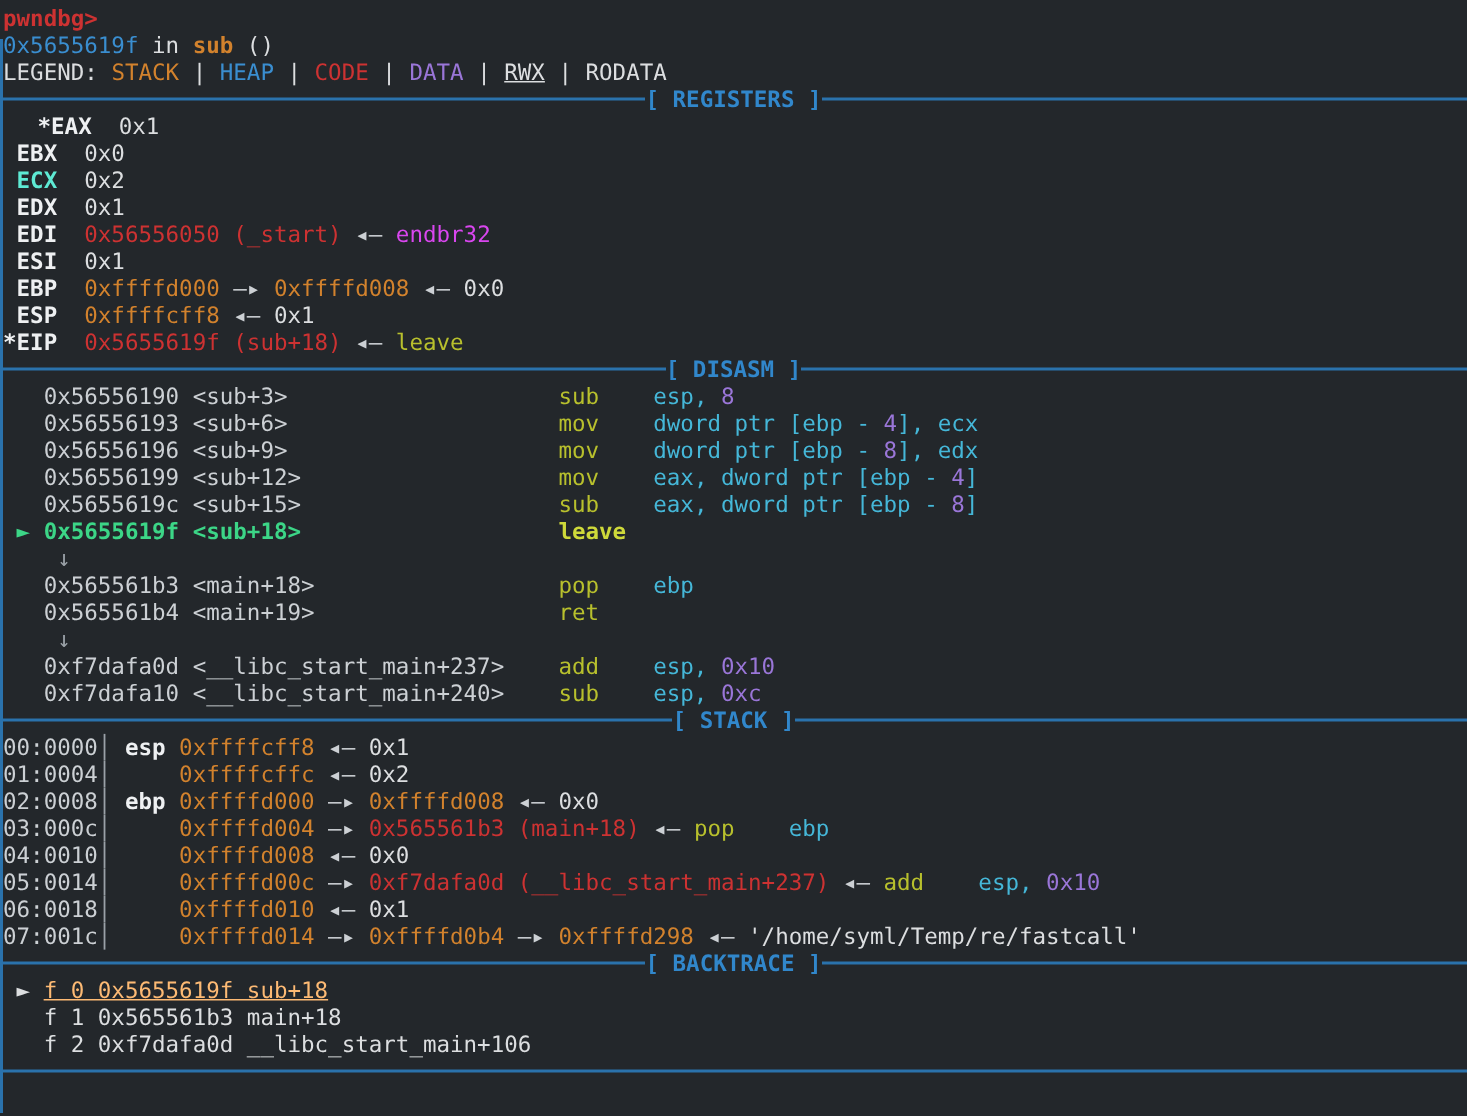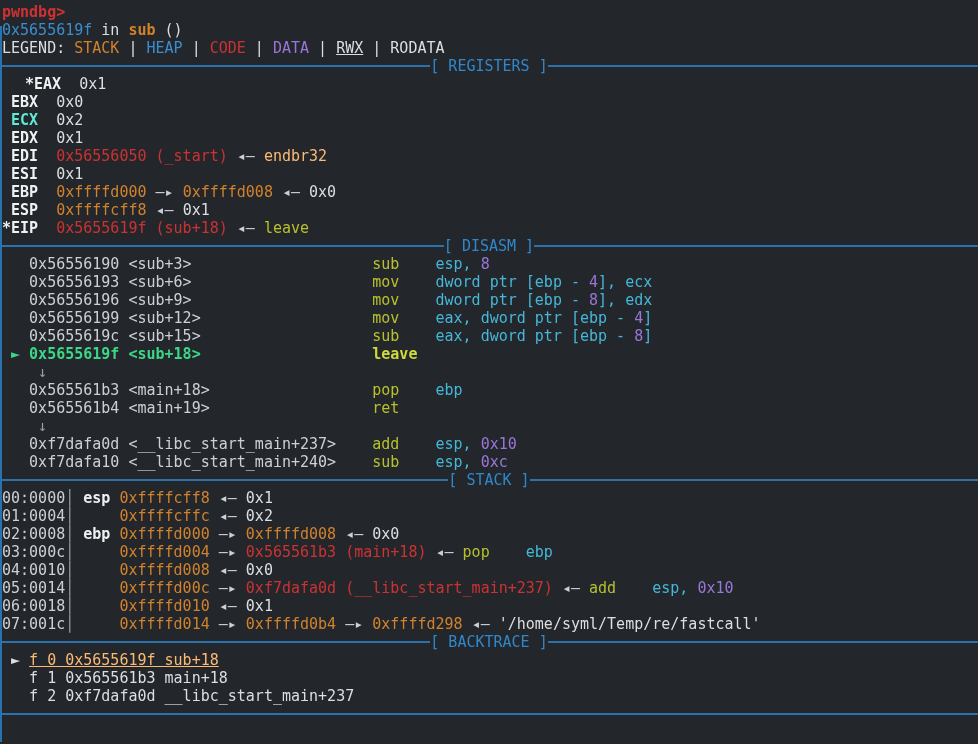--- a/index.html
+++ b/index.html
@@ -14,41 +14,41 @@
     box-sizing: border-box;
     padding: 3px 0 0 2px;
     overflow: hidden;
   }
   .leftbar {
     position: absolute;
     left: 0; top: 26px;
     width: 2px; height: 716px;
   }
   .line { height: 18px; white-space: pre; }
-  .line.divider, .line.rule { display: flex; align-items: center; margin-left: -2px; }
+  .line.divider, .line.rule { display: flex; align-items: center; margin-left: -2px; font-weight: bold; }
   .rulebar { flex: 1; height: 2px; }
   .divlabel { flex: 0 0 auto; }
   .b { font-weight: bold; }
   .u { text-decoration: underline; text-align: center; }
 </style>
 </head>
 <body>
 
 <div class="terminal" style="background: rgb(35, 39, 43);">
   <div class="leftbar" style="background: rgb(42, 114, 172);"></div>
   <div class="lines">
       <div class="line"><span class="b" style="color: rgb(205, 50, 50);">pwndbg&gt; </span></div>
       <div class="line"><span style="color: rgb(58, 142, 208);">0x5655619f</span><span style="color: rgb(220, 222, 224);"> in </span><span class="b" style="color: rgb(210, 130, 45);">sub</span><span style="color: rgb(220, 222, 224);"> ()</span></div>
       <div class="line"><span style="color: rgb(220, 222, 224);">LEGEND: </span><span style="color: rgb(210, 130, 45);">STACK</span><span style="color: rgb(220, 222, 224);"> | </span><span style="color: rgb(58, 142, 208);">HEAP</span><span style="color: rgb(220, 222, 224);"> | </span><span style="color: rgb(205, 50, 50);">CODE</span><span style="color: rgb(220, 222, 224);"> | </span><span style="color: rgb(154, 118, 216);">DATA</span><span style="color: rgb(220, 222, 224);"> | </span><span class="u" style="color: rgb(220, 222, 224);">RWX</span><span style="color: rgb(220, 222, 224);"> | </span><span style="color: rgb(220, 222, 224);">RODATA</span></div>
       <div class="line divider"><span class="rulebar" style="background: rgb(42, 114, 172);"></span><span class="divlabel" style="color: rgb(49, 135, 203);">[ REGISTERS ]</span><span class="rulebar" style="background: rgb(42, 114, 172);"></span></div>
       <div class="line"><span class="b" style="color: rgb(238, 240, 242); margin-left: 23px;">*EAX</span><span style="color: rgb(220, 222, 224);">  0x1</span></div>
       <div class="line"><span class="b" style="color: rgb(238, 240, 242);"> EBX</span><span style="color: rgb(220, 222, 224);">  0x0</span></div>
       <div class="line"><span class="b" style="color: #5eead4;"> ECX</span><span style="color: rgb(220, 222, 224);">  0x2</span></div>
       <div class="line"><span class="b" style="color: rgb(238, 240, 242);"> EDX</span><span style="color: rgb(220, 222, 224);">  0x1</span></div>
-      <div class="line"><span class="b" style="color: rgb(238, 240, 242);"> EDI</span><span style="color: rgb(220, 222, 224);">  </span><span style="color: rgb(205, 50, 50);">0x56556050 (_start)</span><span style="color: rgb(204, 208, 212);"> ◂— </span><span style="color: #fdba74;">endbr32</span></div>
+      <div class="line"><span class="b" style="color: rgb(238, 240, 242);"> EDI</span><span style="color: rgb(220, 222, 224);">  </span><span style="color: rgb(205, 50, 50);">0x56556050 (_start)</span><span style="color: rgb(204, 208, 212);"> ◂— </span><span style="color: #d946ef;">endbr32</span></div>
       <div class="line"><span class="b" style="color: rgb(238, 240, 242);"> ESI</span><span style="color: rgb(220, 222, 224);">  0x1</span></div>
       <div class="line"><span class="b" style="color: rgb(238, 240, 242);"> EBP</span><span style="color: rgb(220, 222, 224);">  </span><span style="color: rgb(210, 130, 45);">0xffffd000</span><span style="color: rgb(204, 208, 212);"> —▸ </span><span style="color: rgb(210, 130, 45);">0xffffd008</span><span style="color: rgb(204, 208, 212);"> ◂— </span><span style="color: rgb(220, 222, 224);">0x0</span></div>
       <div class="line"><span class="b" style="color: rgb(238, 240, 242);"> ESP</span><span style="color: rgb(220, 222, 224);">  </span><span style="color: rgb(210, 130, 45);">0xffffcff8</span><span style="color: rgb(204, 208, 212);"> ◂— </span><span style="color: rgb(220, 222, 224);">0x1</span></div>
       <div class="line"><span class="b" style="color: rgb(238, 240, 242);">*EIP</span><span style="color: rgb(220, 222, 224);">  </span><span style="color: rgb(205, 50, 50);">0x5655619f (sub+18)</span><span style="color: rgb(204, 208, 212);"> ◂— </span><span style="color: rgb(184, 192, 45);">leave</span></div>
       <div class="line divider"><span class="rulebar" style="background: rgb(42, 114, 172);"></span><span class="divlabel" style="color: rgb(49, 135, 203);">[ DISASM ]</span><span class="rulebar" style="background: rgb(42, 114, 172);"></span></div>
       <div class="line"><span style="color: rgb(220, 222, 224);">   </span><span style="color: rgb(204, 208, 212);">0x56556190 &lt;sub+3&gt;</span><span style="color: rgb(220, 222, 224);">                    </span><span style="color: rgb(184, 192, 45);">sub</span><span style="color: rgb(220, 222, 224);">    </span><span style="color: rgb(69, 183, 216);">esp,</span><span style="color: rgb(220, 222, 224);"> </span><span style="color: rgb(154, 118, 216);">8</span></div>
       <div class="line"><span style="color: rgb(220, 222, 224);">   </span><span style="color: rgb(204, 208, 212);">0x56556193 &lt;sub+6&gt;</span><span style="color: rgb(220, 222, 224);">                    </span><span style="color: rgb(184, 192, 45);">mov</span><span style="color: rgb(220, 222, 224);">    </span><span style="color: rgb(69, 183, 216);">dword ptr [ebp - </span><span style="color: rgb(154, 118, 216);">4</span><span style="color: rgb(69, 183, 216);">], ecx</span></div>
       <div class="line"><span style="color: rgb(220, 222, 224);">   </span><span style="color: rgb(204, 208, 212);">0x56556196 &lt;sub+9&gt;</span><span style="color: rgb(220, 222, 224);">                    </span><span style="color: rgb(184, 192, 45);">mov</span><span style="color: rgb(220, 222, 224);">    </span><span style="color: rgb(69, 183, 216);">dword ptr [ebp - </span><span style="color: rgb(154, 118, 216);">8</span><span style="color: rgb(69, 183, 216);">], edx</span></div>
       <div class="line"><span style="color: rgb(220, 222, 224);">   </span><span style="color: rgb(204, 208, 212);">0x56556199 &lt;sub+12&gt;</span><span style="color: rgb(220, 222, 224);">                   </span><span style="color: rgb(184, 192, 45);">mov</span><span style="color: rgb(220, 222, 224);">    </span><span style="color: rgb(69, 183, 216);">eax, dword ptr [ebp - </span><span style="color: rgb(154, 118, 216);">4</span><span style="color: rgb(69, 183, 216);">]</span></div>
       <div class="line"><span style="color: rgb(220, 222, 224);">   </span><span style="color: rgb(204, 208, 212);">0x5655619c &lt;sub+15&gt;</span><span style="color: rgb(220, 222, 224);">                   </span><span style="color: rgb(184, 192, 45);">sub</span><span style="color: rgb(220, 222, 224);">    </span><span style="color: rgb(69, 183, 216);">eax, dword ptr [ebp - </span><span style="color: rgb(154, 118, 216);">8</span><span style="color: rgb(69, 183, 216);">]</span></div>
@@ -64,16 +64,16 @@
       <div class="line"><span style="color: rgb(204, 208, 212);">01:0004</span><span style="color: rgb(154, 161, 167);">│</span><span style="color: rgb(220, 222, 224);">     </span><span style="color: rgb(210, 130, 45);">0xffffcffc</span><span style="color: rgb(204, 208, 212);"> ◂— </span><span style="color: rgb(220, 222, 224);">0x2</span></div>
       <div class="line"><span style="color: rgb(204, 208, 212);">02:0008</span><span style="color: rgb(154, 161, 167);">│</span><span style="color: rgb(220, 222, 224);"> </span><span class="b" style="color: rgb(238, 240, 242);">ebp</span><span style="color: rgb(220, 222, 224);"> </span><span style="color: rgb(210, 130, 45);">0xffffd000</span><span style="color: rgb(204, 208, 212);"> —▸ </span><span style="color: rgb(210, 130, 45);">0xffffd008</span><span style="color: rgb(204, 208, 212);"> ◂— </span><span style="color: rgb(220, 222, 224);">0x0</span></div>
       <div class="line"><span style="color: rgb(204, 208, 212);">03:000c</span><span style="color: rgb(154, 161, 167);">│</span><span style="color: rgb(220, 222, 224);">     </span><span style="color: rgb(210, 130, 45);">0xffffd004</span><span style="color: rgb(204, 208, 212);"> —▸ </span><span style="color: rgb(205, 50, 50);">0x565561b3 (main+18)</span><span style="color: rgb(204, 208, 212);"> ◂— </span><span style="color: rgb(184, 192, 45);">pop</span><span style="color: rgb(220, 222, 224);">    </span><span style="color: rgb(69, 183, 216);">ebp</span></div>
       <div class="line"><span style="color: rgb(204, 208, 212);">04:0010</span><span style="color: rgb(154, 161, 167);">│</span><span style="color: rgb(220, 222, 224);">     </span><span style="color: rgb(210, 130, 45);">0xffffd008</span><span style="color: rgb(204, 208, 212);"> ◂— </span><span style="color: rgb(220, 222, 224);">0x0</span></div>
       <div class="line"><span style="color: rgb(204, 208, 212);">05:0014</span><span style="color: rgb(154, 161, 167);">│</span><span style="color: rgb(220, 222, 224);">     </span><span style="color: rgb(210, 130, 45);">0xffffd00c</span><span style="color: rgb(204, 208, 212);"> —▸ </span><span style="color: rgb(205, 50, 50);">0xf7dafa0d (__libc_start_main+237)</span><span style="color: rgb(204, 208, 212);"> ◂— </span><span style="color: rgb(184, 192, 45);">add</span><span style="color: rgb(220, 222, 224);">    </span><span style="color: rgb(69, 183, 216);">esp,</span><span style="color: rgb(220, 222, 224);"> </span><span style="color: rgb(154, 118, 216);">0x10</span></div>
       <div class="line"><span style="color: rgb(204, 208, 212);">06:0018</span><span style="color: rgb(154, 161, 167);">│</span><span style="color: rgb(220, 222, 224);">     </span><span style="color: rgb(210, 130, 45);">0xffffd010</span><span style="color: rgb(204, 208, 212);"> ◂— </span><span style="color: rgb(220, 222, 224);">0x1</span></div>
       <div class="line"><span style="color: rgb(204, 208, 212);">07:001c</span><span style="color: rgb(154, 161, 167);">│</span><span style="color: rgb(220, 222, 224);">     </span><span style="color: rgb(210, 130, 45);">0xffffd014</span><span style="color: rgb(204, 208, 212);"> —▸ </span><span style="color: rgb(210, 130, 45);">0xffffd0b4</span><span style="color: rgb(204, 208, 212);"> —▸ </span><span style="color: rgb(210, 130, 45);">0xffffd298</span><span style="color: rgb(204, 208, 212);"> ◂— </span><span style="color: rgb(220, 222, 224);">'/home/syml/Temp/re/fastcall'</span></div>
       <div class="line divider"><span class="rulebar" style="background: rgb(42, 114, 172);"></span><span class="divlabel" style="color: rgb(49, 135, 203);">[ BACKTRACE ]</span><span class="rulebar" style="background: rgb(42, 114, 172);"></span></div>
       <div class="line"><span style="color: rgb(220, 222, 224);"> </span><span style="color: rgb(220, 222, 224);">►</span><span style="color: rgb(220, 222, 224);"> </span><span style="color: #fdba74; text-decoration: underline;">f 0 0x5655619f sub+18</span></div>
       <div class="line"><span style="color: rgb(220, 222, 224);">   f 1 0x565561b3 main+18</span></div>
-      <div class="line"><span style="color: rgb(220, 222, 224);">   f 2 0xf7dafa0d __libc_start_main+237</span></div>
+      <div class="line"><span style="color: rgb(220, 222, 224);">   f 2 0xf7dafa0d __libc_start_main+106</span></div>
       <div class="line rule"><span class="rulebar" style="background: rgb(42, 114, 172);"></span></div>
     </div>
 </div>
 
 </body></html>

